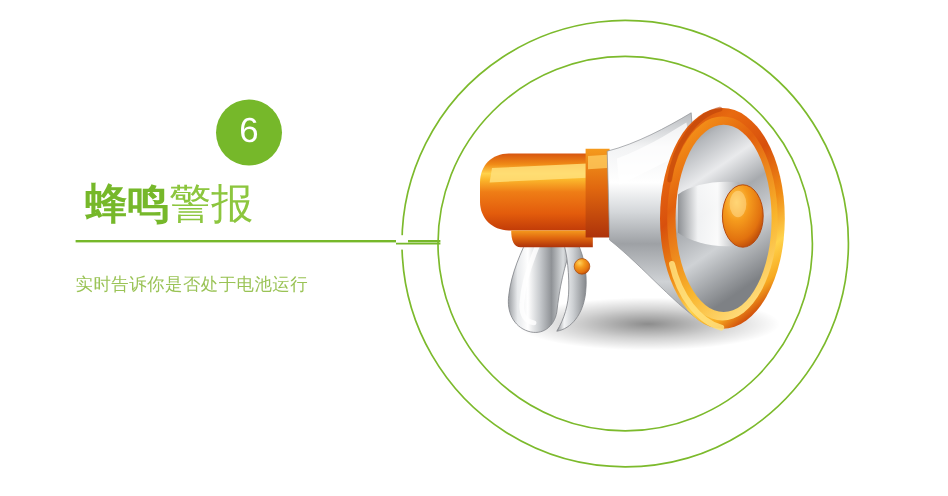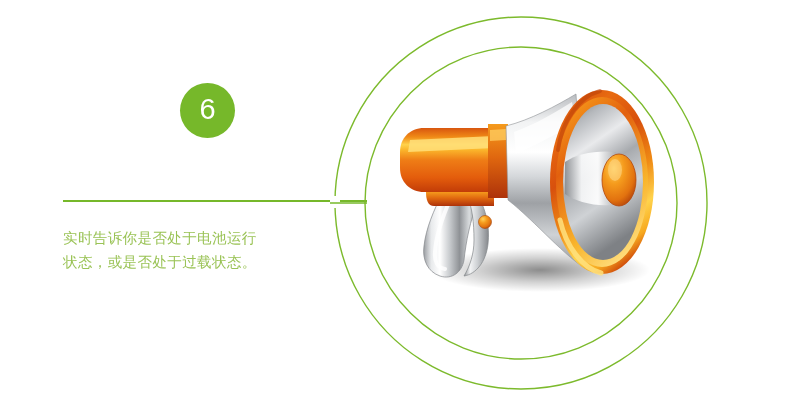--- a/index.html
+++ b/index.html
@@ -114,26 +114,28 @@
 <body>
 
 <div id="canvas">
 
   <div id="left-panel">
 
     <div id="step-badge">
       <span id="step-badge-number">6</span>
     </div>
 
+    <div id="feature-title">
+      <span class="t-strong">蜂鸣</span><span class="t-light">警报</span>
+    </div>
 
     <div id="title-divider"></div>
 
     <div id="feature-desc">
       <span class="desc-line">实时告诉你是否处于电池运行</span>
-      <span class="desc-line">状态，或是否处于过载状态。</span>
     </div>
   </div>
 
   <div id="illustration">
 
     <svg id="rings-svg" width="460" height="413" viewBox="0 0 460 413">
 
       <path d="M 191 17
                A 186 186 0 1 1 190.999 17
                Z" fill="none" stroke="#7cba2c" stroke-width="1.4" stroke-dasharray="1146 0" transform="rotate(0 191 203)"></path>

